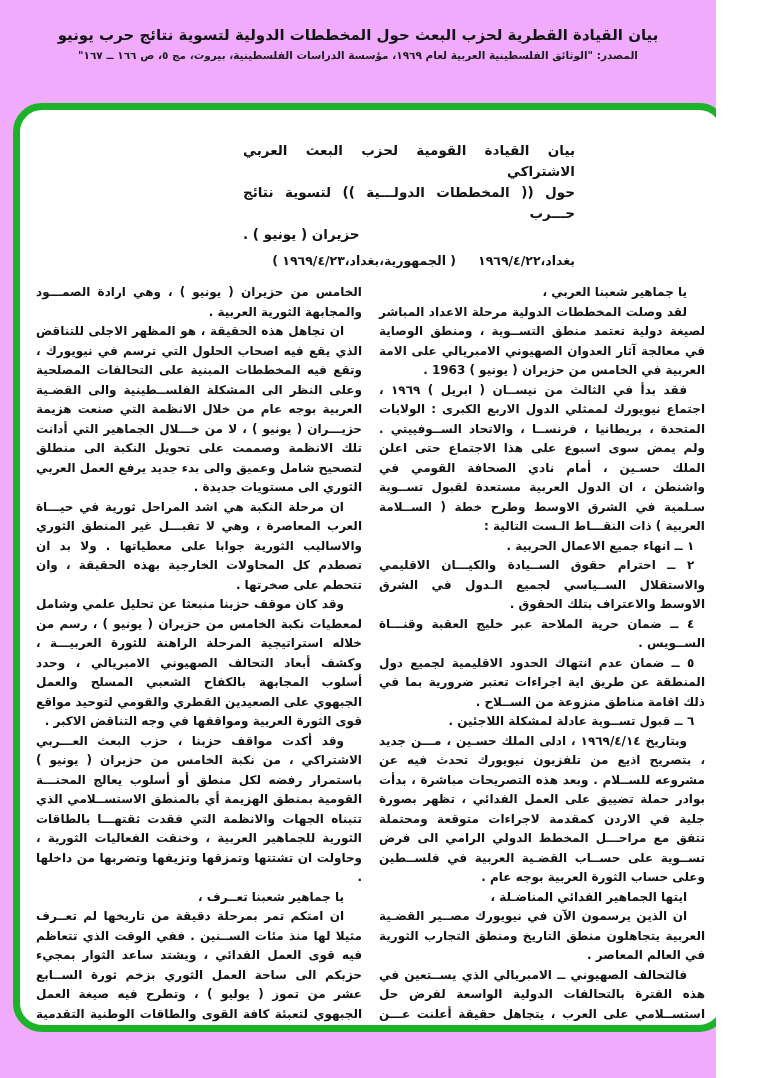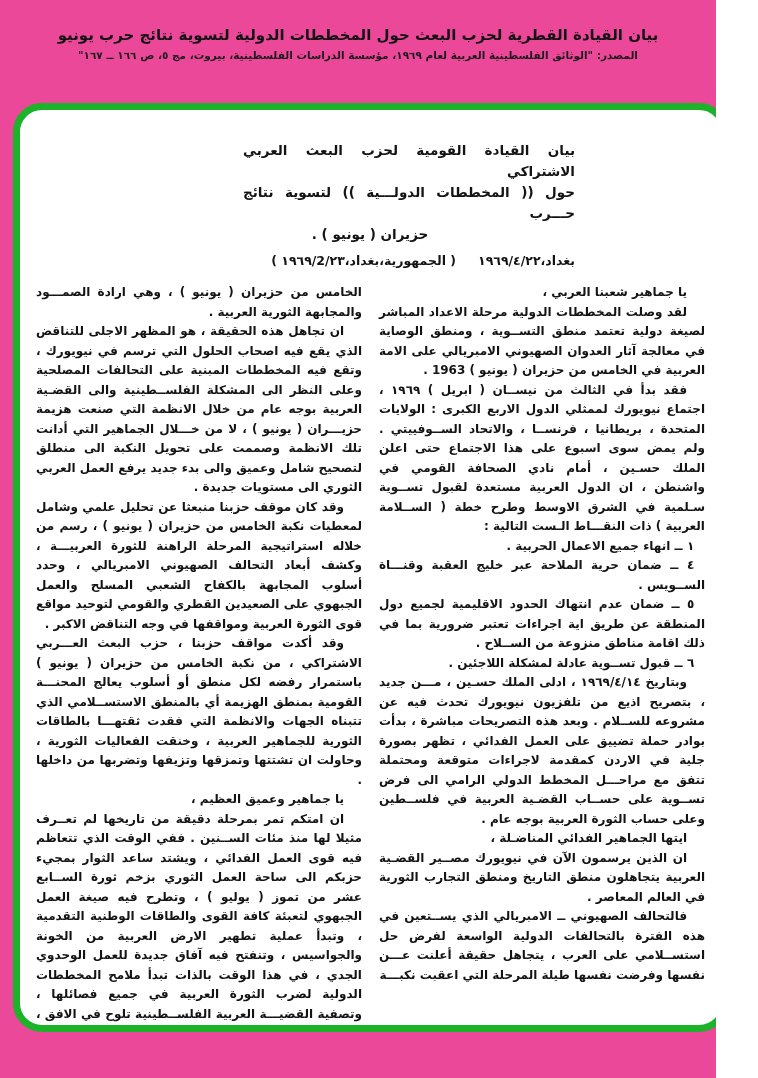--- a/index.html
+++ b/index.html
@@ -1,19 +1,19 @@
 <!DOCTYPE html>
 <html lang="ar"><head>
 <meta charset="utf-8">
 <style>
   html,body{margin:0;padding:0;background:#ffffff;}
   .page{
     position:relative;
     width:716px;height:1078px;
-    background:#ec4899;
+    background:#f0abfc;
     overflow:hidden;
     font-family:"DejaVu Sans",sans-serif;
     color:#141414;
   }
   .page-title{
     margin:26px 20px 0 20px;
     text-align:center;
     direction:rtl;
     font-size:15px;
     font-weight:bold;
@@ -49,21 +49,21 @@
     font-weight:bold;
     font-size:13.5px;
     line-height:21px;
     text-align:right;
   }
   .doc-heading .h-line{
     text-align:justify;
     text-align-last:justify;
   }
   .doc-heading .h-line-last{
-    text-align:center;
+    text-align:left;
     margin-right:78px;
   }
   .doc-dateline{
     width:332px;
     margin-right:130px;
     margin-top:6px;
     display:flex;
     justify-content:flex-start;
     column-gap:22px;
     font-weight:bold;
@@ -106,44 +106,46 @@
     <div class="doc-inner">
 
       <div class="doc-heading">
         <div class="h-line">بيان القيادة القومية لحزب البعث العربي الاشتراكي</div>
         <div class="h-line">حول (( المخططات الدولـــية )) لتسوية نتائج حـــرب</div>
         <div class="h-line-last">حزيران ( يونيو ) .</div>
       </div>
 
       <div class="doc-dateline">
         <span>بغداد،١٩٦٩/٤/٢٢</span>
-        <span>( الجمهورية،بغداد،١٩٦٩/2/٢٣ )</span>
+        <span>( الجمهورية،بغداد،١٩٦٩/٤/٢٣ )</span>
       </div>
 
       <div class="doc-columns">
 
         <div class="doc-col">
           <p>يا جماهير شعبنا العربي ،</p>
           <p>لقد وصلت المخططات الدولية مرحلة الاعداد المباشر لصيغة دولية تعتمد منطق التســوية ، ومنطق الوصاية في معالجة آثار العدوان الصهيوني الامبريالي على الامة العربية في الخامس من حزيران ( يونيو ) 1963 .</p>
           <p>فقد بدأ في الثالث من نيســان ( ابريل ) ١٩٦٩ ، اجتماع نيويورك لممثلي الدول الاربع الكبرى : الولايات المتحدة ، بريطانيا ، فرنســا ، والاتحاد الســوفييتي . ولم يمض سوى اسبوع على هذا الاجتماع حتى اعلن الملك حسـين ، أمام نادي الصحافة القومي في واشنطن ، ان الدول العربية مستعدة لقبول تســوية سـلمية في الشرق الاوسط وطرح خطة ( الســلامة العربية ) ذات النقـــاط الـست التالية :</p>
           <p class="list-item">١ ــ انهاء جميع الاعمال الحربية .</p>
+          <p class="list-item">٢ ــ احترام حقوق الســيادة والكيـــان الاقليمي والاستقلال الســياسي لجميع الـدول في الشرق الاوسط والاعتراف بتلك الحقوق .</p>
           <p class="list-item">٤ ــ ضمان حرية الملاحة عبر خليج العقبة وقنـــاة الســويس .</p>
           <p class="list-item">٥ ــ ضمان عدم انتهاك الحدود الاقليمية لجميع دول المنطقة عن طريق اية اجراءات تعتبر ضرورية بما في ذلك اقامة مناطق منزوعة من الســلاح .</p>
           <p class="list-item">٦ ــ قبول تســوية عادلة لمشكلة اللاجئين .</p>
           <p>وبتاريخ ١٩٦٩/٤/١٤ ، ادلى الملك حسـين ، مـــن جديد ، بتصريح اذيع من تلفزيون نيويورك تحدث فيه عن مشروعه للســلام . وبعد هذه التصريحات مباشرة ، بدأت بوادر حملة تضييق على العمل الفدائي ، تظهر بصورة جلية في الاردن كمقدمة لاجراءات متوقعة ومحتملة تتفق مع مراحـــل المخطط الدولي الرامي الى فرض تســوية على حســاب القضـية العربية في فلســطين وعلى حساب الثورة العربية بوجه عام .</p>
           <p>ايتها الجماهير الفدائي المناضـلة ،</p>
           <p>ان الذين يرسمون الآن في نيويورك مصــير القضـية العربية يتجاهلون منطق التاريخ ومنطق التجارب الثورية في العالم المعاصر .</p>
           <p>فالتحالف الصهيوني ــ الامبريالي الذي يســتعين في هذه الفترة بالتحالفات الدولية الواسعة لفرض حل استســلامي على العرب ، يتجاهل حقيقة أعلنت عـــن نفسها وفرضت نفسها طيلة المرحلة التي اعقبت نكبـــة</p>
         </div>
 
         <div class="doc-col">
           <p class="cont">الخامس من حزيران ( يونيو ) ، وهي ارادة الصمـــود والمجابهة الثورية العربية .</p>
           <p>ان تجاهل هذه الحقيقة ، هو المظهر الاجلى للتناقض الذي يقع فيه اصحاب الحلول التي ترسم في نيويورك ، وتقع فيه المخططات المبنية على التحالفات المصلحية وعلى النظر الى المشكلة الفلســطينية والى القضـية العربية بوجه عام من خلال الانظمة التي صنعت هزيمة حزيـــران ( يونيو ) ، لا من خـــلال الجماهير التي أدانت تلك الانظمة وصممت على تحويل النكبة الى منطلق لتصحيح شامل وعميق والى بدء جديد يرفع العمل العربي الثوري الى مستويات جديدة .</p>
+          <p>ان مرحلة النكبة هي اشد المراحل ثورية في حيـــاة العرب المعاصرة ، وهي لا تقبـــل غير المنطق الثوري والاساليب الثورية جوابا على معطياتها . ولا بد ان تصطدم كل المحاولات الخارجية بهذه الحقيقة ، وان تتحطم على صخرتها .</p>
           <p>وقد كان موقف حزبنا منبعثا عن تحليل علمي وشامل لمعطيات نكبة الخامس من حزيران ( يونيو ) ، رسم من خلاله استراتيجية المرحلة الراهنة للثورة العربيـــة ، وكشف أبعاد التحالف الصهيوني الامبريالي ، وحدد أسلوب المجابهة بالكفاح الشعبي المسلح والعمل الجبهوي على الصعيدين القطري والقومي لتوحيد مواقع قوى الثورة العربية ومواقفها في وجه التناقض الاكبر .</p>
           <p>وقد أكدت مواقف حزبنا ، حزب البعث العـــربي الاشتراكي ، من نكبة الخامس من حزيران ( يونيو ) باستمرار رفضه لكل منطق أو أسلوب يعالج المحنـــة القومية بمنطق الهزيمة أي بالمنطق الاستســلامي الذي تتبناه الجهات والانظمة التي فقدت ثقتهـــا بالطاقات الثورية للجماهير العربية ، وخنقت الفعاليات الثورية ، وحاولت ان تشتتها وتمزقها وتزيفها وتضربها من داخلها .</p>
-          <p>يا جماهير وعميق العظيم ،</p>
+          <p>يا جماهير شعبنا تعــرف ،</p>
           <p>ان امتكم تمر بمرحلة دقيقة من تاريخها لم تعــرف مثيلا لها منذ مئات الســنين . ففي الوقت الذي تتعاظم فيه قوى العمل الفدائي ، ويشتد ساعد الثوار بمجيء حزبكم الى ساحة العمل الثوري بزخم ثورة الســابع عشر من تموز ( يوليو ) ، وتطرح فيه صيغة العمل الجبهوي لتعبئة كافة القوى والطاقات الوطنية التقدمية ، وتبدأ عملية تطهير الارض العربية من الخونة والجواسيس ، وتنفتح فيه آفاق جديدة للعمل الوحدوي الجدي ، في هذا الوقت بالذات تبدأ ملامح المخططات الدولية لضرب الثورة العربية في جميع فصائلها ، وتصفية القضيـــة العربية الفلســطينية تلوح في الافق ، وتظهر معها ملامح تحالفات جديدة لتطويق أرادة الصمود والمقاومـــــة</p>
         </div>
 
       </div>
     </div>
   </div>
 </div>
 
 </body></html>

